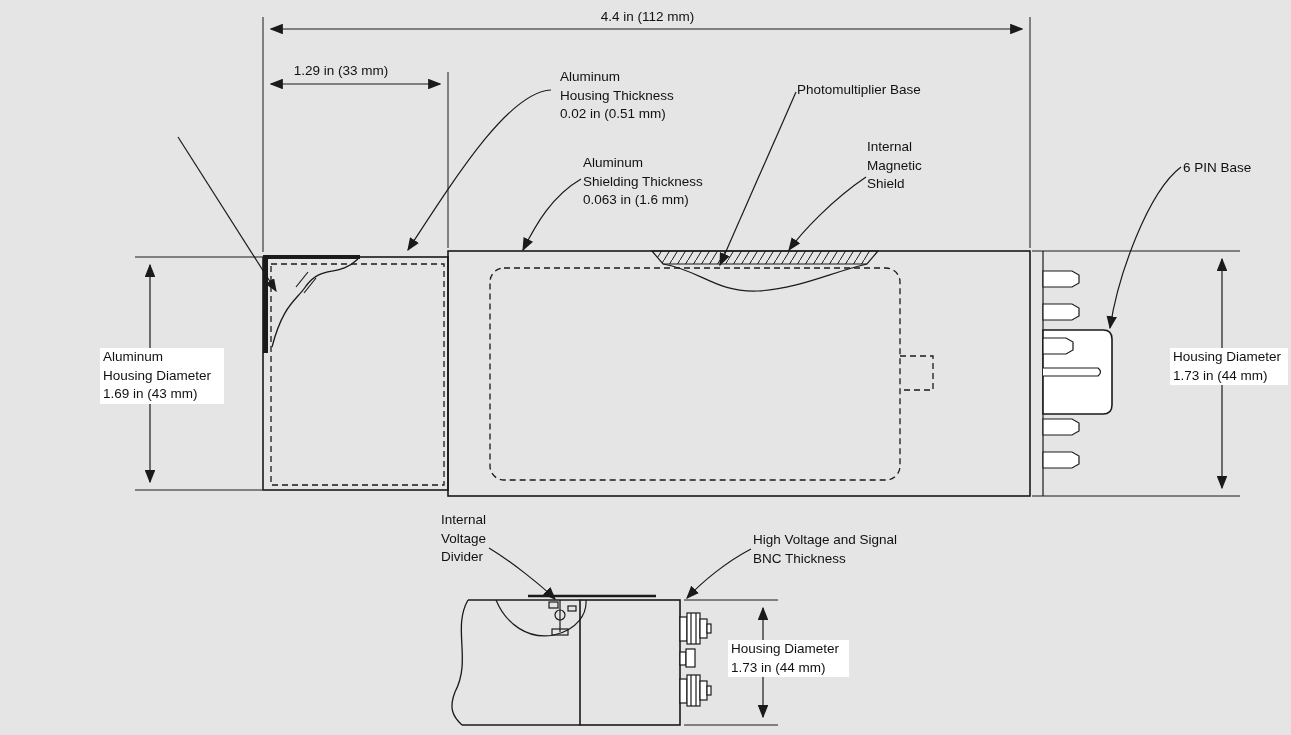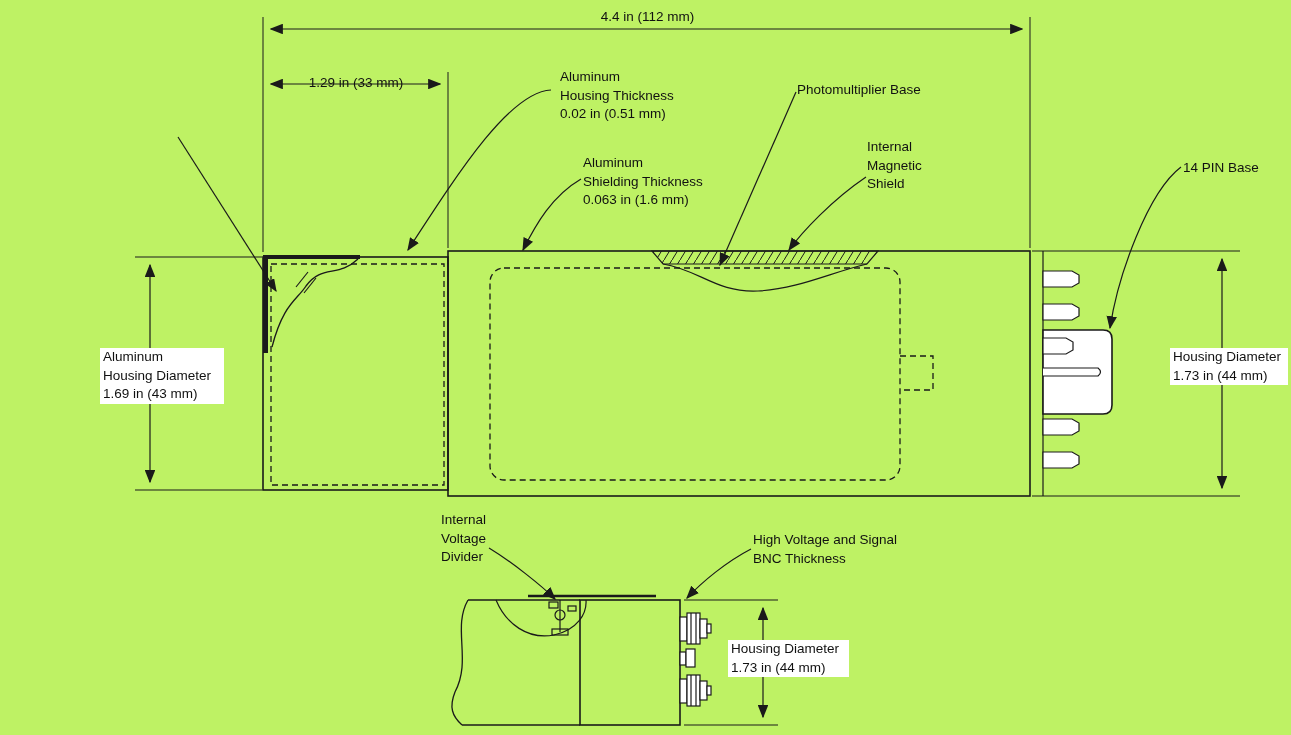--- a/index.html
+++ b/index.html
@@ -1,18 +1,18 @@
 <!DOCTYPE html>
 <html><head>
 <meta charset="utf-8">
 <title>Diagram</title>
 <style>
   html,body{margin:0;padding:0;background:#ffffff;}
   #stage{
-    position:relative;width:1291px;height:735px;background:#bef264;
+    position:relative;width:1291px;height:735px;background:#e5e5e5;
     font-family:"Liberation Sans", sans-serif;color:#1a1a1a;overflow:hidden;
   }
   #drawing{position:absolute;left:0;top:0;z-index:1;}
   .label{
     position:absolute;z-index:2;font-size:13.5px;line-height:18.5px;
     white-space:pre-line;color:#111;
   }
   .label.center{text-align:center;}
   .label.bg{background:#ffffff;padding:0 3px;}
 </style>
@@ -125,38 +125,38 @@
       <path d="M796,92 L720,265" marker-end="url(#arr)"></path>
       <path d="M866,177 C832,200 802,232 789,250" marker-end="url(#arr)"></path>
       <path d="M1181,167 C1148,192 1118,275 1110,328" marker-end="url(#arr)"></path>
       <path d="M489,548 C512,562 542,586 555,599" marker-end="url(#arr)"></path>
       <path d="M751,549 C726,562 702,582 687,598" marker-end="url(#arr)"></path>
     </g>
   </svg>
 
   <div class="label center" style="left:560px;top:8px;width:175px;">4.4 in (112 mm)</div>
 
-  <div class="label center" style="left:296px;top:62px;width:120px;margin-top:12px;">1.29 in (33 mm)</div>
+  <div class="label center" style="left:281px;top:62px;width:120px;">1.29 in (33 mm)</div>
 
 
   <div class="label" style="left:560px;top:68px;width:140px;">Aluminum
 Housing Thickness
 0.02 in (0.51 mm)</div>
 
   <div class="label" style="left:797px;top:81px;width:160px;">Photomultiplier Base</div>
 
   <div class="label" style="left:583px;top:154px;width:140px;">Aluminum
 Shielding Thickness
 0.063 in (1.6 mm)</div>
 
   <div class="label" style="left:867px;top:138px;width:90px;">Internal
 Magnetic
 Shield</div>
 
-  <div class="label" style="left:1183px;top:159px;width:100px;">14 PIN Base</div>
+  <div class="label" style="left:1183px;top:159px;width:100px;">6 PIN Base</div>
 
   <div class="label bg" style="left:100px;top:348px;width:118px;">Aluminum
 Housing Diameter
 1.69 in (43 mm)</div>
 
   <div class="label bg" style="left:1170px;top:348px;width:112px;">Housing Diameter
 1.73 in (44 mm)</div>
 
   <div class="label" style="left:441px;top:511px;width:80px;">Internal
 Voltage

